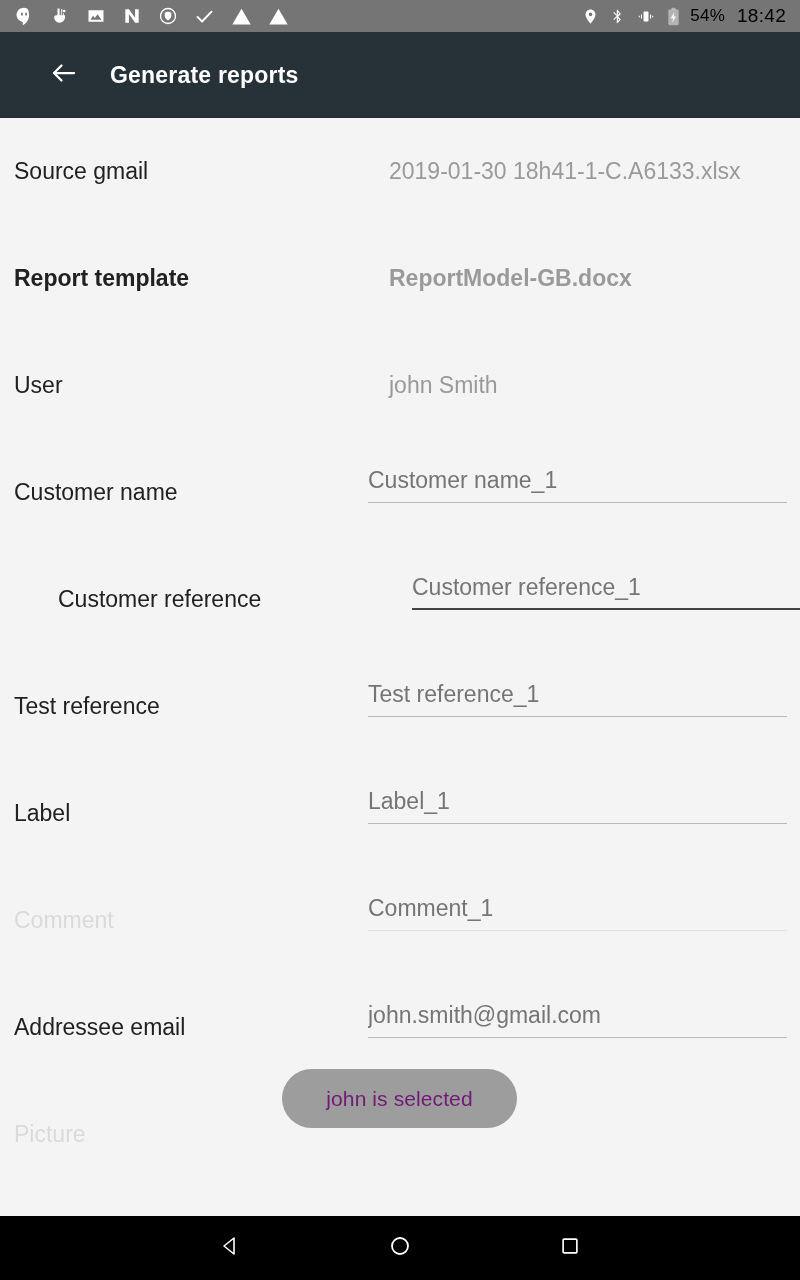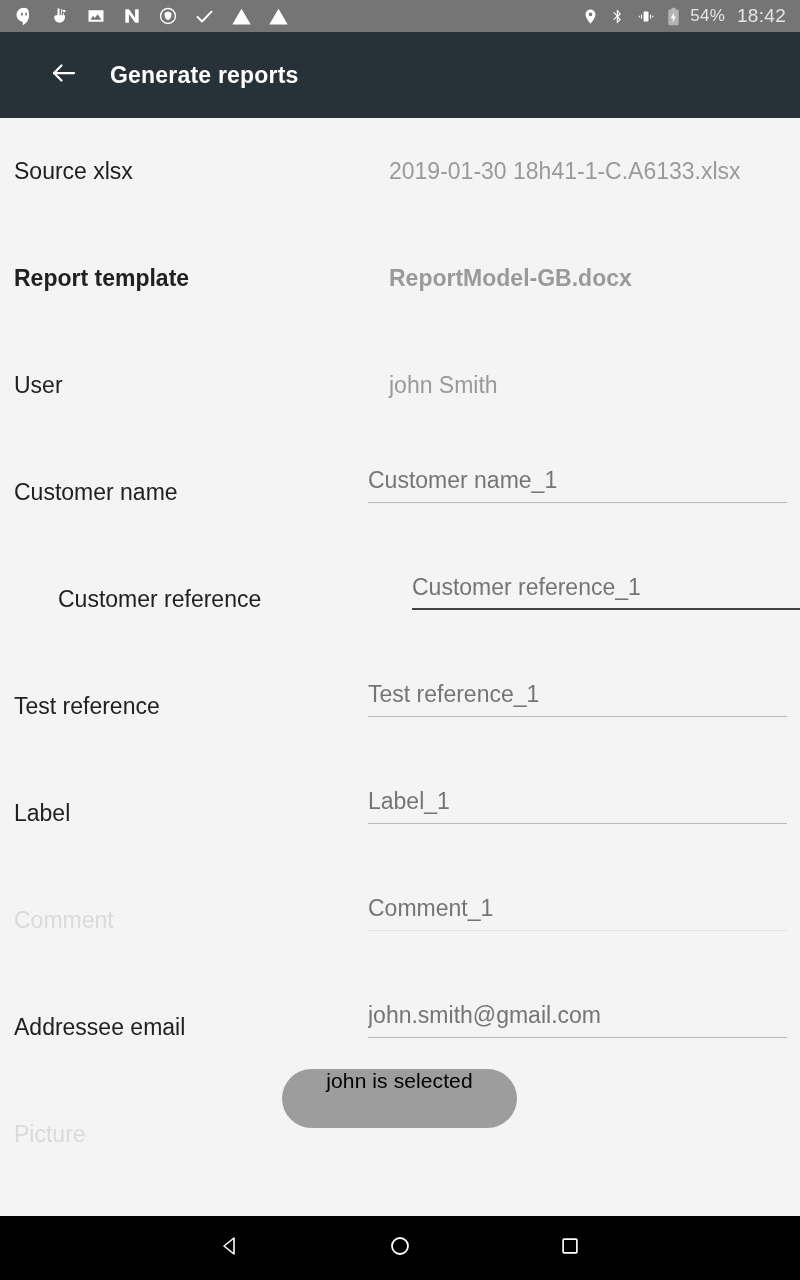--- a/index.html
+++ b/index.html
@@ -8,21 +8,21 @@
     background:#f4f4f4;
     font-family:"Liberation Sans", sans-serif;
     overflow:hidden;
   }
   #screen { position:relative; width:800px; height:1280px; background:#f4f4f4; }
 
   
   #status-bar {
     position:absolute; top:0; left:0; width:800px; height:32px;
     background:#757575; display:flex; align-items:center;
-    padding:0 14px; color:#e5e5e5;justify-content:center;
+    padding:0 14px; color:#000000;justify-content:center;
   }
   #status-left { display:flex; align-items:center; gap:16px; }
   #status-right { margin-left:auto; display:flex; align-items:center; gap:10px; }
   .sicon { display:flex; align-items:center; justify-content:center; }
   .sicon svg { display:block; }
   #battery-pct { font-size:17px; font-weight:500; letter-spacing:.2px; }
   #clock { font-size:19px; font-weight:400; letter-spacing:.3px; margin-left:2px; }
 
   
   #toolbar {
@@ -67,22 +67,22 @@
     height:1px; background:#b9b9b9; margin-top:5px; width:419px;
   }
   .field-underline.focused { height:2px; background:#424242; margin-top:4px; }
   .row.disabled .field-text { color:#dcdcdc; }
   .row.disabled .field-underline { background:#e2e2e2; }
 
   
   #toast {
     position:absolute; left:282px; top:1069px; width:235px; height:59px;
     background:#9d9d9d; border-radius:30px;
-    display:flex; justify-content:center;
-    color:#000000; font-size:21px; letter-spacing:.1px;
+    display:flex; align-items:center; justify-content:center;
+    color:#701a75; font-size:21px; letter-spacing:.1px;
   }
 
   
   #nav-bar {
     position:absolute; left:0; top:1216px; width:800px; height:64px;
     background:#000;
   }
   .nav-btn {
     position:absolute; top:0; height:64px; width:90px;
     display:flex; align-items:center; justify-content:center; cursor:pointer;
@@ -181,21 +181,21 @@
             <path d="M20 12H4"></path>
             <path d="M10 6l-6 6 6 6"></path>
           </svg>
       </span>
     </div>
     <div id="toolbar-title">Generate reports</div>
   </div>
 
   <div id="content">
       <div class="row" style="top: 0px;">
-        <div class="row-label">Source xlsx</div>
+        <div class="row-label">Source gmail</div>
         <div class="row-value">2019-01-30 18h41-1-C.A6133.xlsx</div>
       </div>
       <div class="row" style="top: 107px; font-weight: bold;">
         <div class="row-label">Report template</div>
         <div class="row-value">ReportModel-GB.docx</div>
       </div>
       <div class="row" style="top: 214px; padding-left: 18px;">
         <div class="row-label">User</div>
         <div class="row-value">john Smith</div>
       </div>

